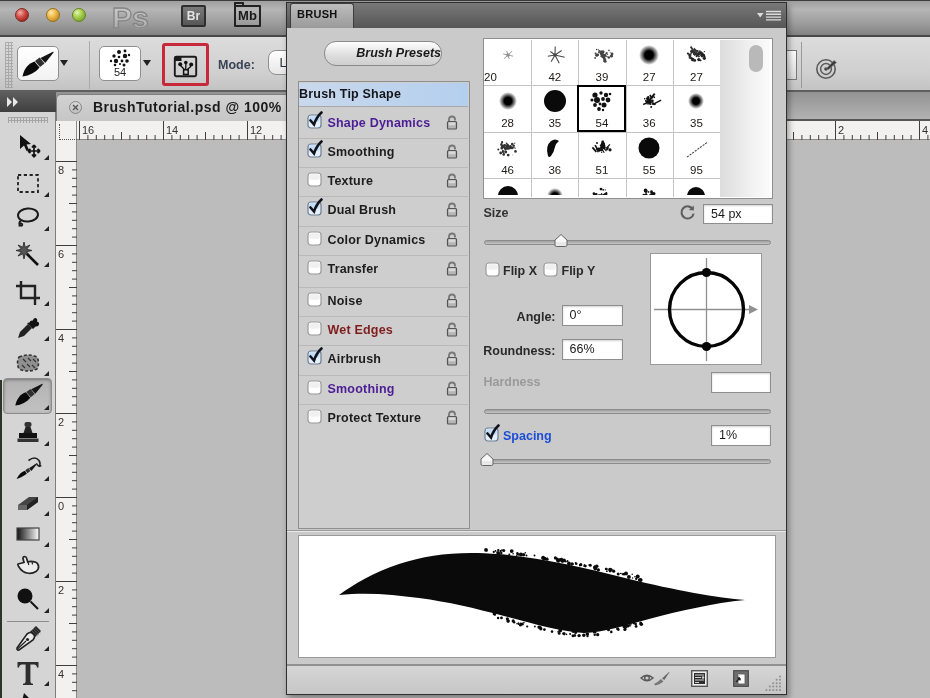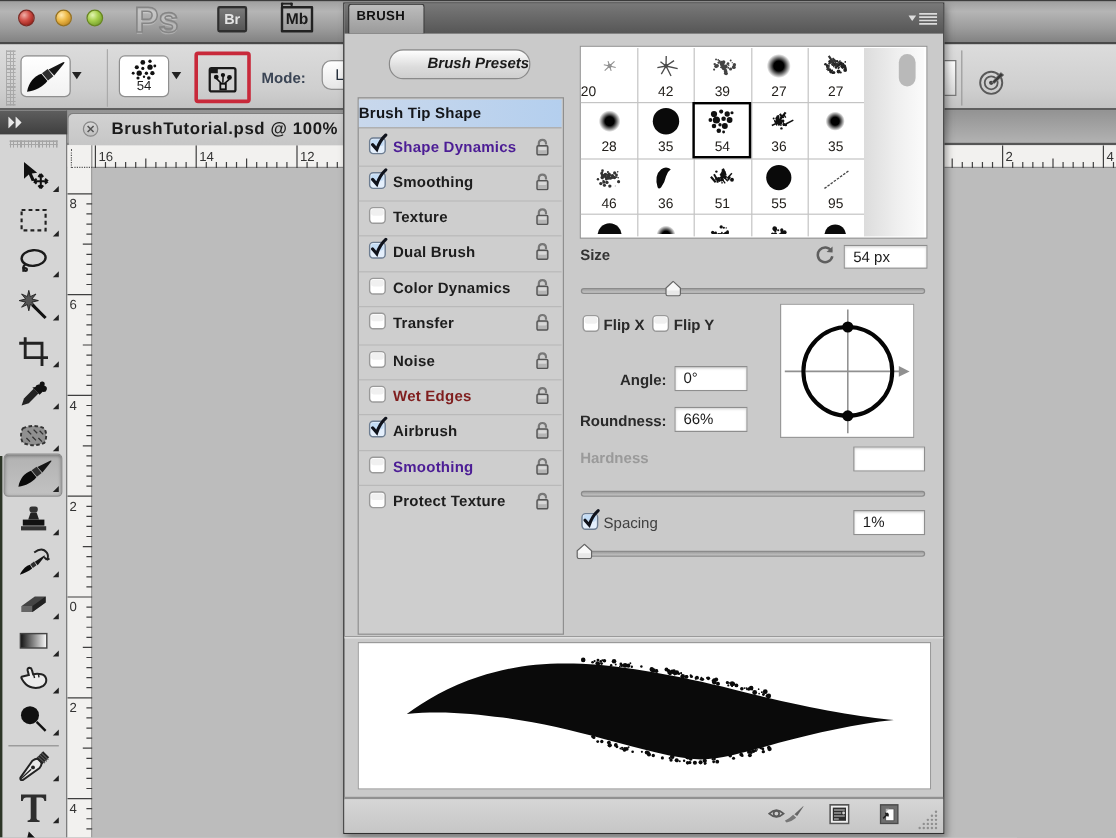--- a/index.html
+++ b/index.html
@@ -1073,21 +1073,21 @@
 <div class="abs" style="left:483.5px;top:375px;z-index:11;font-size:12.5px;font-weight:bold;color:#9a9a9a;">Hardness</div>
 <div class="abs" style="left:711px;top:372px;z-index:11;width:60px;height:21px;background:#fff;border:1px solid #8e8e8e;box-sizing:border-box;font-size:12.5px;color:#1a1a1a;line-height:19px;padding-left:7px;box-shadow:inset 0 1px 2px rgba(0,0,0,0.18);"></div>
 <div class="abs" style="left:483.5px;top:409px;z-index:11;width:287px;height:5px;background:linear-gradient(#9e9e9e,#c6c6c6);border:1px solid #8b8b8b;border-radius:3px;box-sizing:border-box;"></div>
 <div class="abs" style="left:483.5px;top:424px;z-index:11;">
     <svg width="20" height="19" viewBox="0 0 20 19">
 <rect x="1" y="4" width="13" height="13" rx="3" fill="#e4effc" stroke="#6e7e92" stroke-width="1.2"></rect>
 <rect x="2.2" y="5.2" width="10.6" height="5.5" rx="2" fill="#c3dcf5"></rect>
 <path d="M3.5 9.5 L7 13.5 Q9.5 6 14.5 1.5" fill="none" stroke="#10131c" stroke-width="2.6" stroke-linecap="round"></path>
 </svg>
   </div>
-<div class="abs" style="left:503px;top:429px;z-index:11;font-size:12.5px;font-weight:normal;color:#404040;">Spacing</div>
+<div class="abs" style="left:503px;top:429px;z-index:11;font-size:12.5px;font-weight:bold;color:#1d4ed8;">Spacing</div>
 <div class="abs" style="left:711px;top:425px;z-index:11;width:60px;height:21px;background:#fff;border:1px solid #8e8e8e;box-sizing:border-box;font-size:12.5px;color:#1a1a1a;line-height:19px;padding-left:7px;box-shadow:inset 0 1px 2px rgba(0,0,0,0.18);">1%</div>
 <div class="abs" style="left:483.5px;top:459px;z-index:11;width:287px;height:5px;background:linear-gradient(#9e9e9e,#c6c6c6);border:1px solid #8b8b8b;border-radius:3px;box-sizing:border-box;"></div>
 <svg class="abs" style="left:479.5px;top:453px;z-index:11;" width="14" height="13" viewBox="0 0 14 13">
 <path d="M7 0.5 L13 6 L13 11 Q13 12.5 11.5 12.5 L2.5 12.5 Q1 12.5 1 11 L1 6 Z" fill="#e8e8e8" stroke="#666" stroke-width="1"></path>
 <path d="M7 1.5 L12 6.2 L12 8 L2 8 L2 6.2 Z" fill="#f8f8f8"></path>
   </svg>
 <div class="abs" style="left:287px;top:530px;z-index:11;width:499px;height:1px;background:#9a9a9a;"></div>
 <div class="abs" style="left:287px;top:531px;z-index:11;width:499px;height:1px;background:#e8e8e8;"></div>
 <div class="abs" style="left:298px;top:535px;z-index:11;width:478px;height:123px;background:#fff;border:1px solid #9a9a9a;box-sizing:border-box;"></div>
 <svg class="abs" style="left:299px;top:536px;z-index:11;" width="476" height="121" viewBox="0 0 476 121">

